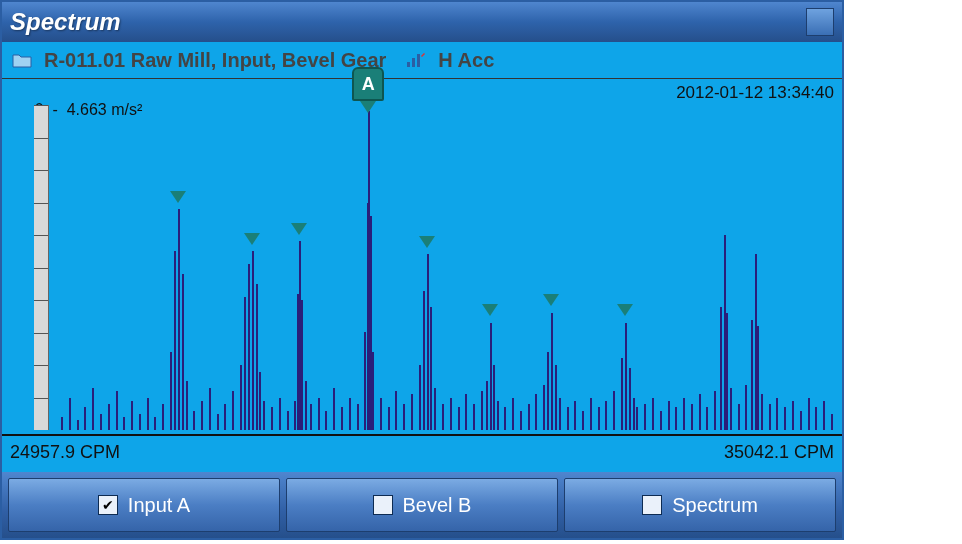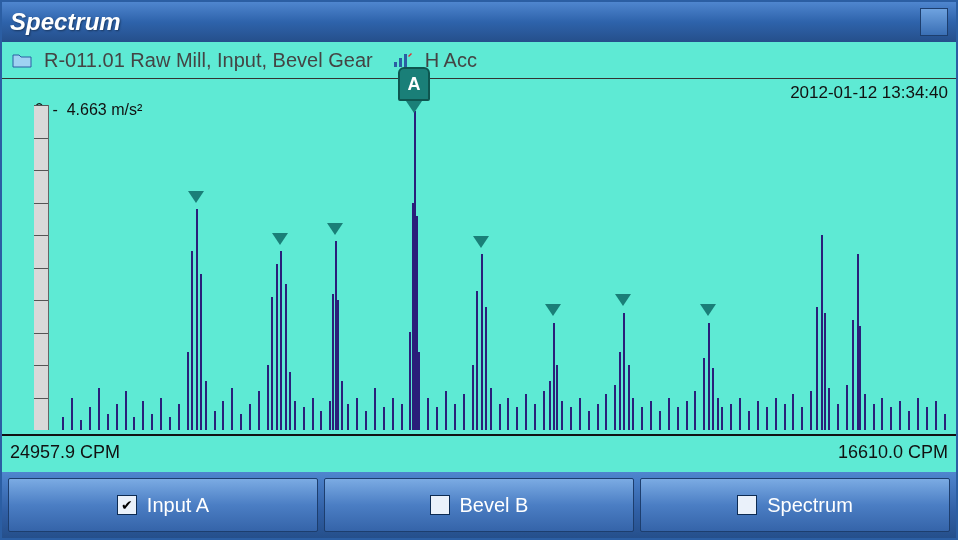--- a/index.html
+++ b/index.html
@@ -5,28 +5,28 @@
   html, body {
     margin: 0;
     padding: 0;
     width: 962px;
     height: 544px;
     font-family: "Segoe UI", Tahoma, Arial, sans-serif;
     background: #fff;
     overflow: hidden;
   }
   .window {
-    width: 958px;
+    width: 844px;
     height: 540px;
     border: 2px solid #2b5ea3;
     box-sizing: border-box;
     position: relative;
     display: flex;
     flex-direction: column;
-    background: #5eead4;
+    background: #0ea5e9;
   }
   .titlebar {
     height: 40px;
     background: linear-gradient(to bottom, #4f86cf 0%, #2e63ab 50%, #254f8b 100%);
     display: flex;
     align-items: center;
     padding: 0 8px;
     position: relative;
   }
   .titlebar .title {
@@ -48,20 +48,21 @@
   }
   .infobar {
     height: 36px;
     display: flex;
     align-items: center;
     gap: 12px;
     padding: 0 10px;
     font-size: 20px;
     color: #444;
     border-bottom: 1px solid #333;
+    font-weight: bold;
   }
   .folder-icon {
     display: inline-flex;
   }
   .chartwrap {
     flex: 1;
     position: relative;
     border-bottom: 2px solid #111;
     margin-top: 2px;
   }
@@ -372,21 +373,21 @@
           <div class="cursorA" style="left: 40.0835%;">
             <div class="badge">A</div>
             <div class="tri"></div>
           </div>
         </div>
     </div>
   </div>
 
   <div class="xlabels">
     <span class="xleft">24957.9 CPM</span>
-    <span class="xright">16610.0 CPM</span>
+    <span class="xright">35042.1 CPM</span>
   </div>
 
   <div class="toolbar">
     <div class="tbtn">
       <span class="chk" id="chkA">✔</span>
       <span>Input A</span>
     </div>
     <div class="tbtn">
       <span class="chk" id="chkB"></span>
       <span>Bevel B</span>

